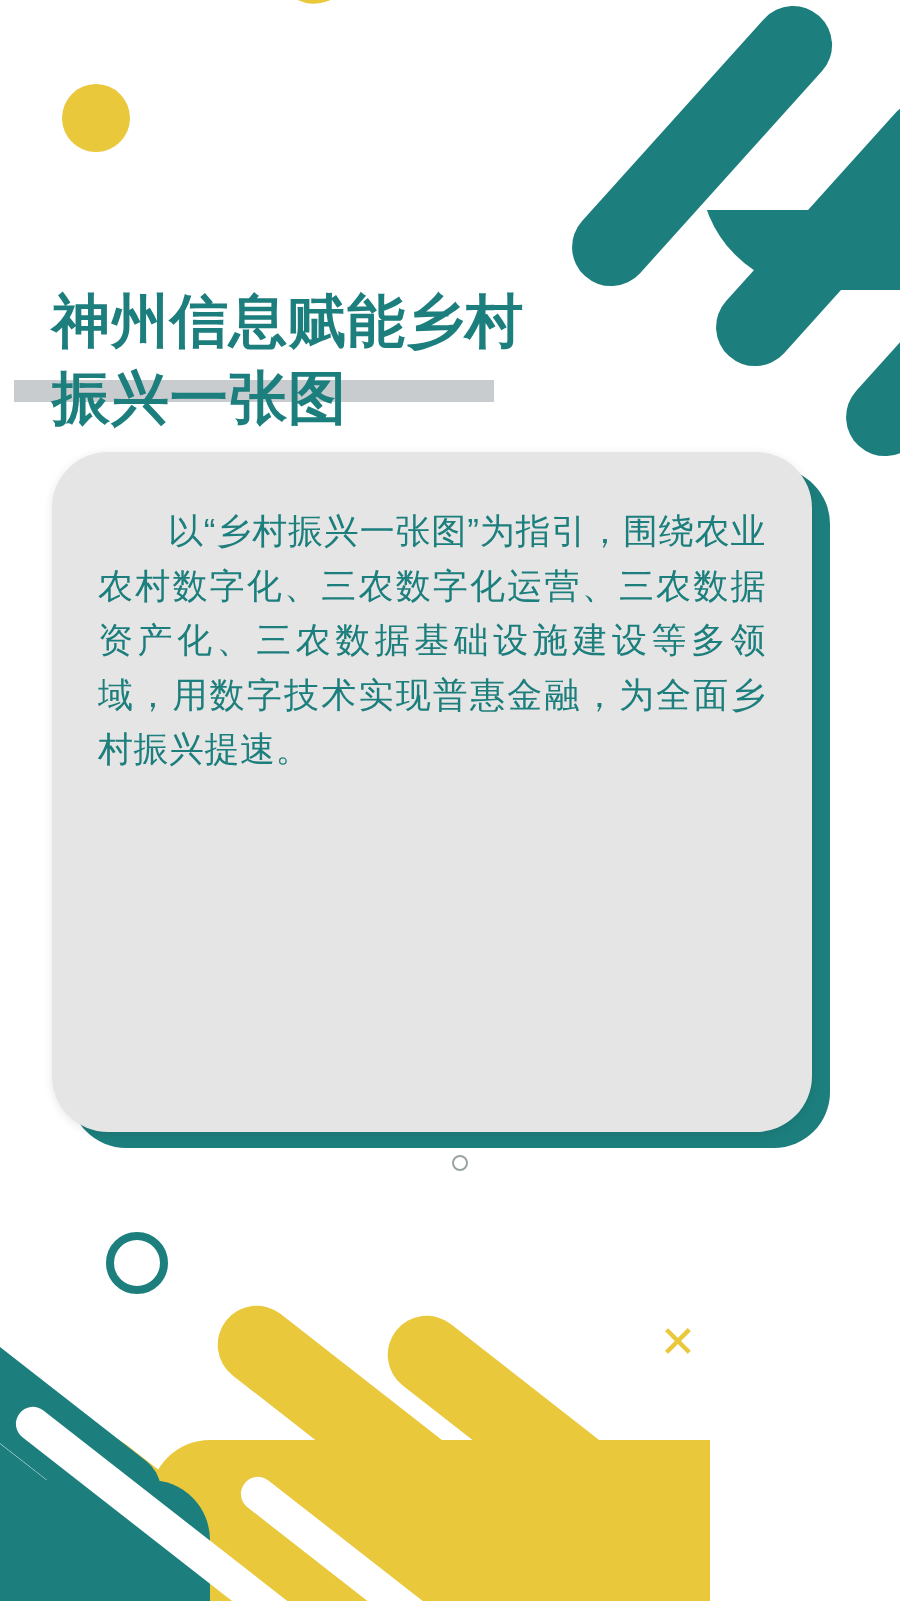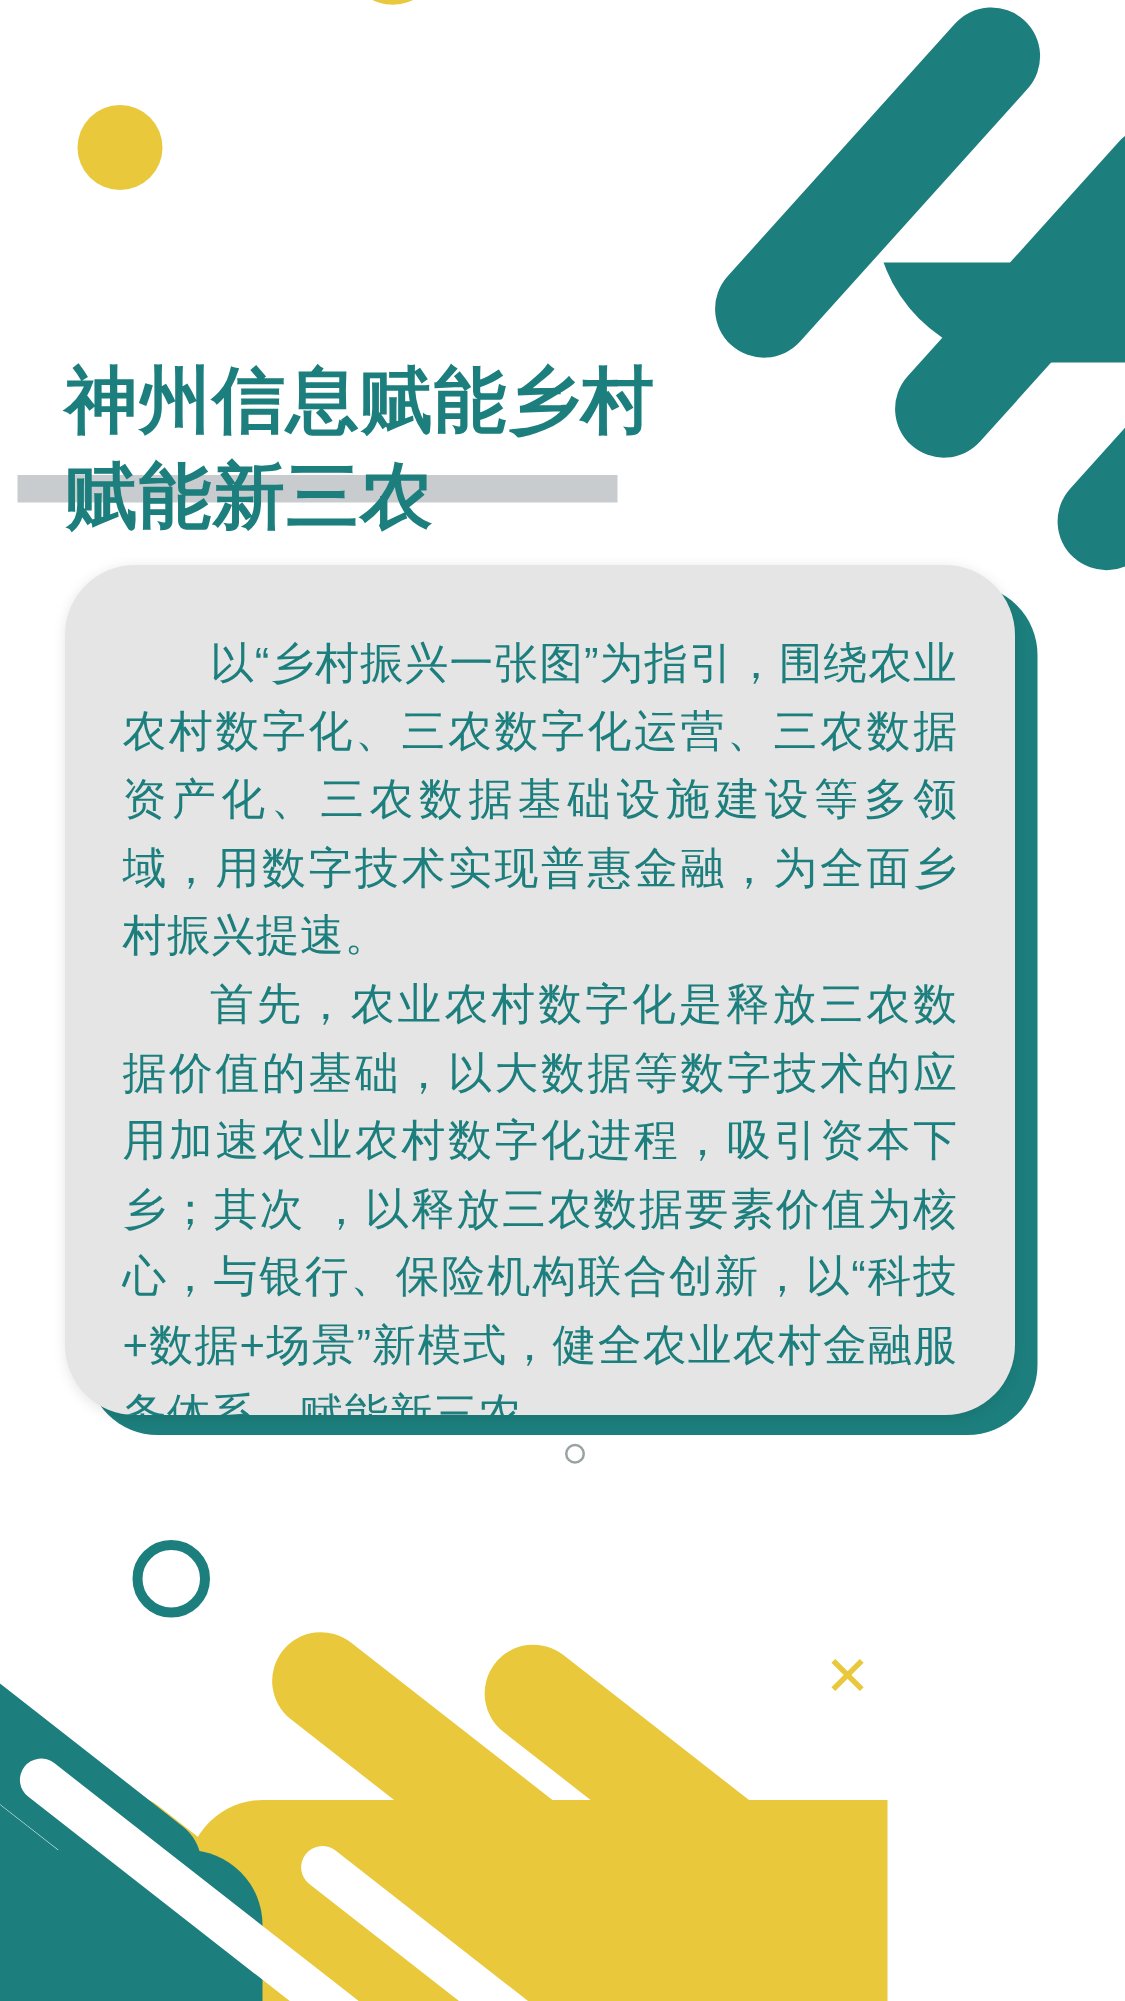--- a/index.html
+++ b/index.html
@@ -293,27 +293,26 @@
   <div class="deco bar top-yellow-1"></div>
 
   <div class="deco bar top-teal-block"></div>
   <div class="deco bar top-teal-cut"></div>
   <div class="deco bar top-teal-1"></div>
   <div class="deco bar top-teal-2"></div>
   <div class="deco bar top-teal-3"></div>
 
   <div class="title-underline"></div>
   <h1 class="title">神州信息赋能乡村
-赋能新三农</h1>
+振兴一张图</h1>
 
   <div class="card-shadow"></div>
   <div class="card">
     <div class="body-text">
       <p>以“乡村振兴一张图”为指引，围绕农业农村数字化、三农数字化运营、三农数据资产化、三农数据基础设施建设等多领域，用数字技术实现普惠金融，为全面乡村振兴提速。</p>
-      <p>首先，农业农村数字化是释放三农数据价值的基础，以大数据等数字技术的应用加速农业农村数字化进程，吸引资本下乡；其次 ，以释放三农数据要素价值为核心，与银行、保险机构联合创新，以“科技+数据+场景”新模式，健全农业农村金融服务体系，赋能新三农。</p>
     </div>
   </div>
   <div class="mini-circle"></div>
 
   <div class="ring"></div>
 
   <div class="deco bar bot-yellow-block"></div>
   <div class="deco bar bot-yellow-1"></div>
   <div class="deco bar bot-yellow-2"></div>
   <div class="deco bar bot-yellow-3"></div>

